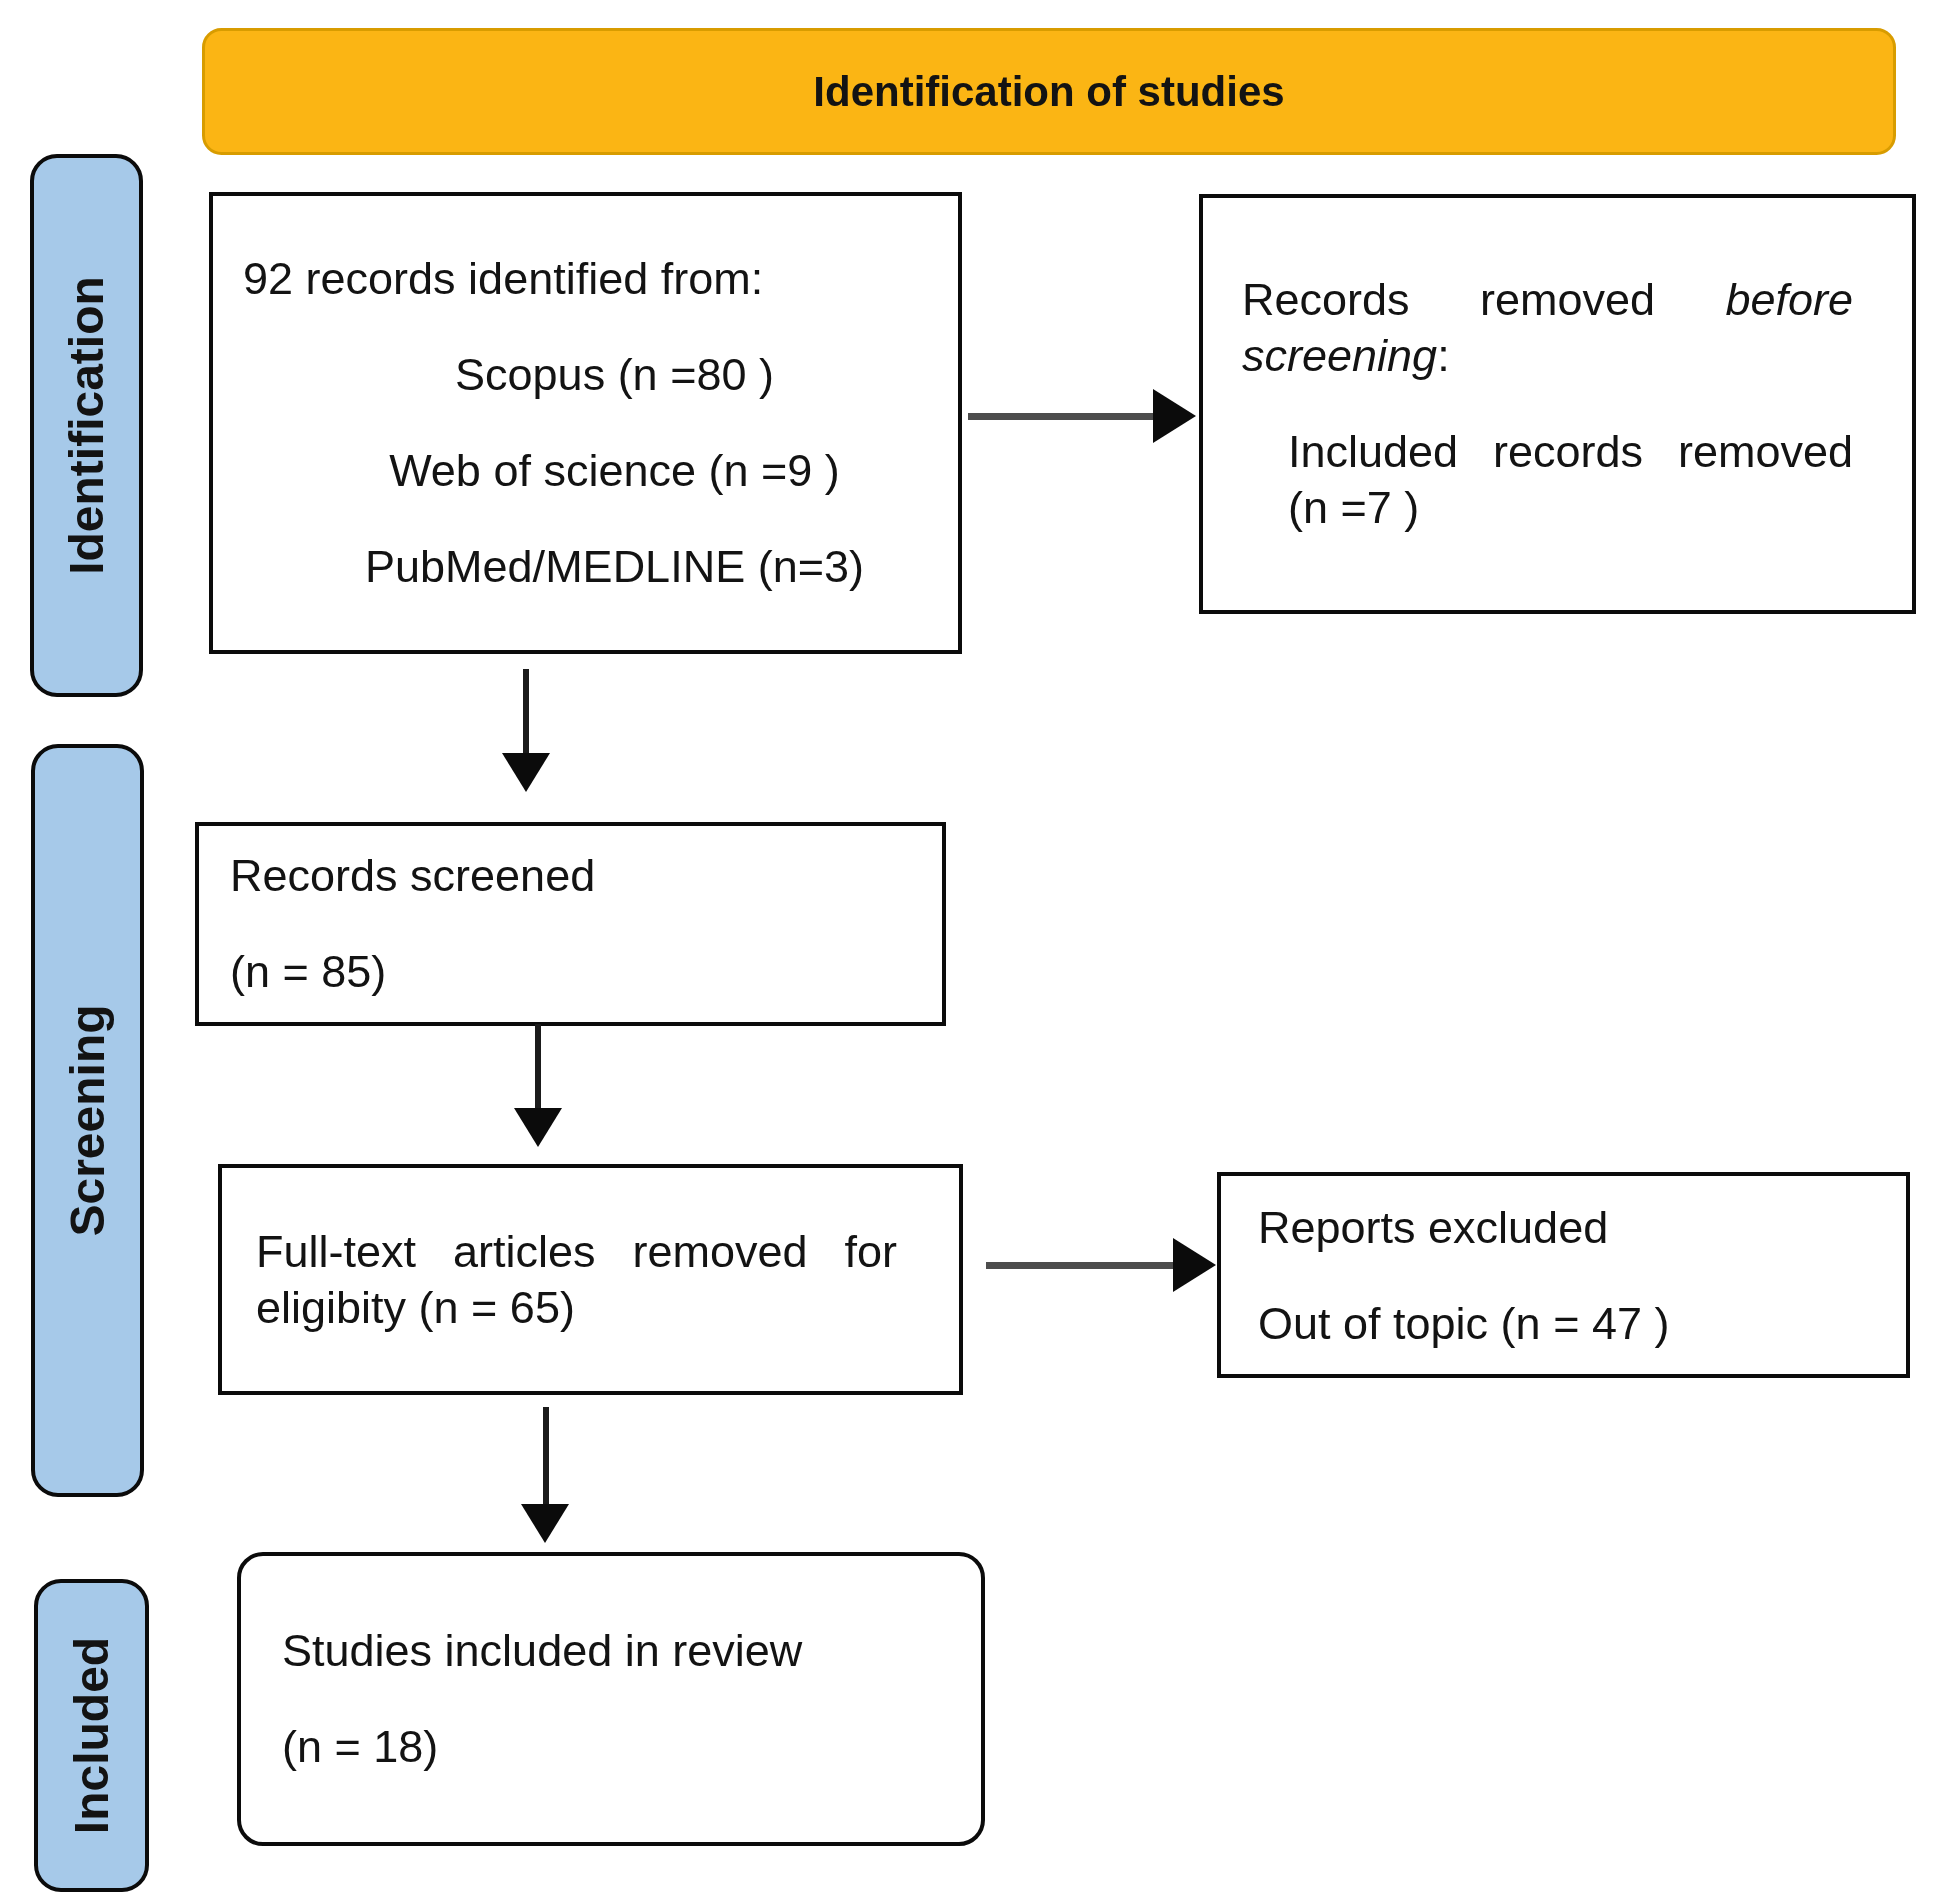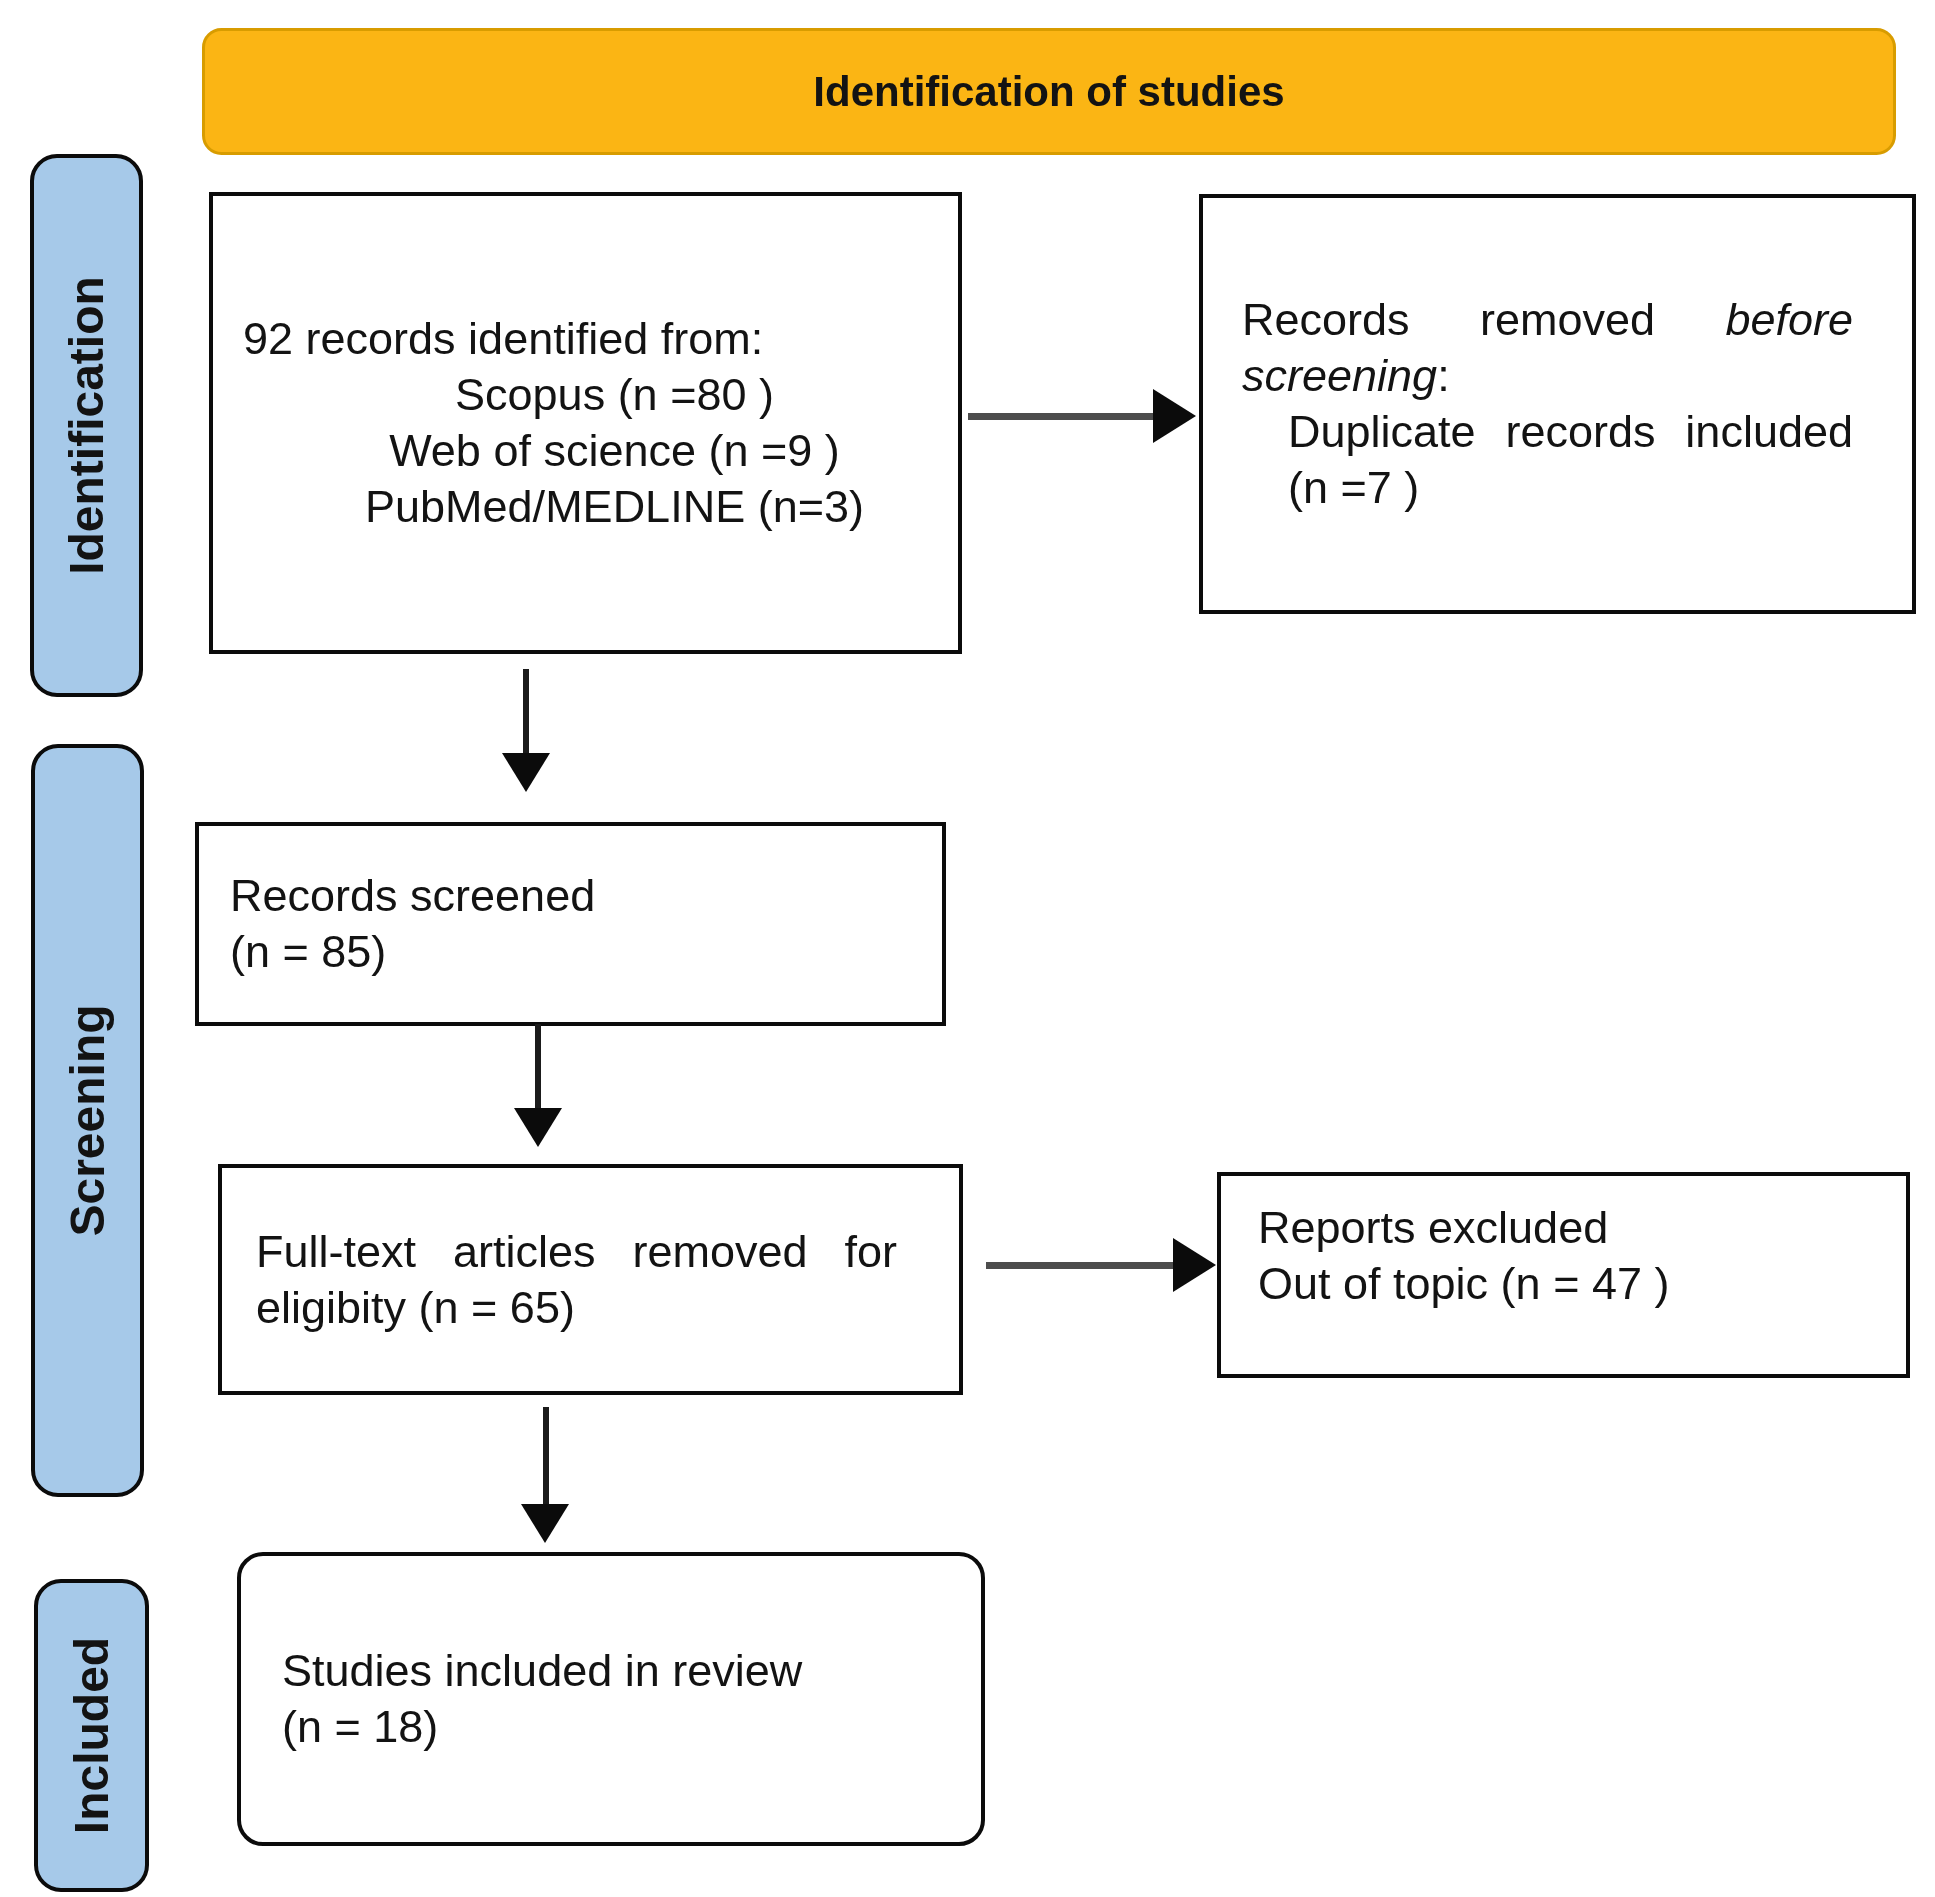--- a/index.html
+++ b/index.html
@@ -33,21 +33,21 @@
     font-size:48px;font-weight:bold;color:#131313;
   }
   #stage-identification{left:30px;top:154px;width:113px;height:543px;}
   #stage-screening{left:31px;top:744px;width:113px;height:753px;}
   #stage-included{left:34px;top:1579px;width:115px;height:313px;}
   
   .box{
     position:absolute;background:#ffffff;border:4.5px solid #0b0b0b;
     box-sizing:border-box;
     font-size:45px;line-height:56px;color:#131313;
-    display:flex;flex-direction:column;justify-content:center;
+    display:flex;flex-direction:column;justify-content:center;gap:40px;
   }
   .box p{margin:0;}
   .justify{text-align:justify;}
   .nowrap{white-space:nowrap;margin-top:21px;}
   #box-identified{left:209px;top:192px;width:753px;height:462px;padding-left:30px;padding-right:15px;}
   #box-identified .src{margin-left:43px;text-align:center;}
   #box-removed{left:1199px;top:194px;width:717px;height:420px;padding-left:39px;}
   #box-removed .lead-par{width:611px;}
   #box-removed .detail-par{width:565px;margin-left:46px;}
   #box-screened{left:195px;top:804px;width:751px;height:204px;padding-left:31px;margin-top:18px;}
@@ -87,21 +87,21 @@
 
   <div class="box" id="box-identified">
     <p>92 records identified from:</p>
     <p class="src">Scopus (n =80 )</p>
     <p class="src">Web of science (n =9 )</p>
     <p class="src">PubMed/MEDLINE (n=3)</p>
   </div>
 
   <div class="box" id="box-removed">
     <p class="justify lead-par"><span>Records removed </span><i>before screening</i><span>:</span></p>
-    <p class="justify detail-par"><span>Duplicate records included </span><span class="nowrap">(n =7 )</span></p>
+    <p class="justify detail-par"><span>Included records removed </span><span class="nowrap">(n =7 )</span></p>
   </div>
 
   <div class="box" id="box-screened">
     <p>Records screened</p>
     <p>(n = 85)</p>
   </div>
 
   <div class="box" id="box-fulltext">
     <p class="justify fulltext-par"><span>Full-text articles removed for eligibity </span><span class="nowrap">(n = 65)</span></p>
   </div>

